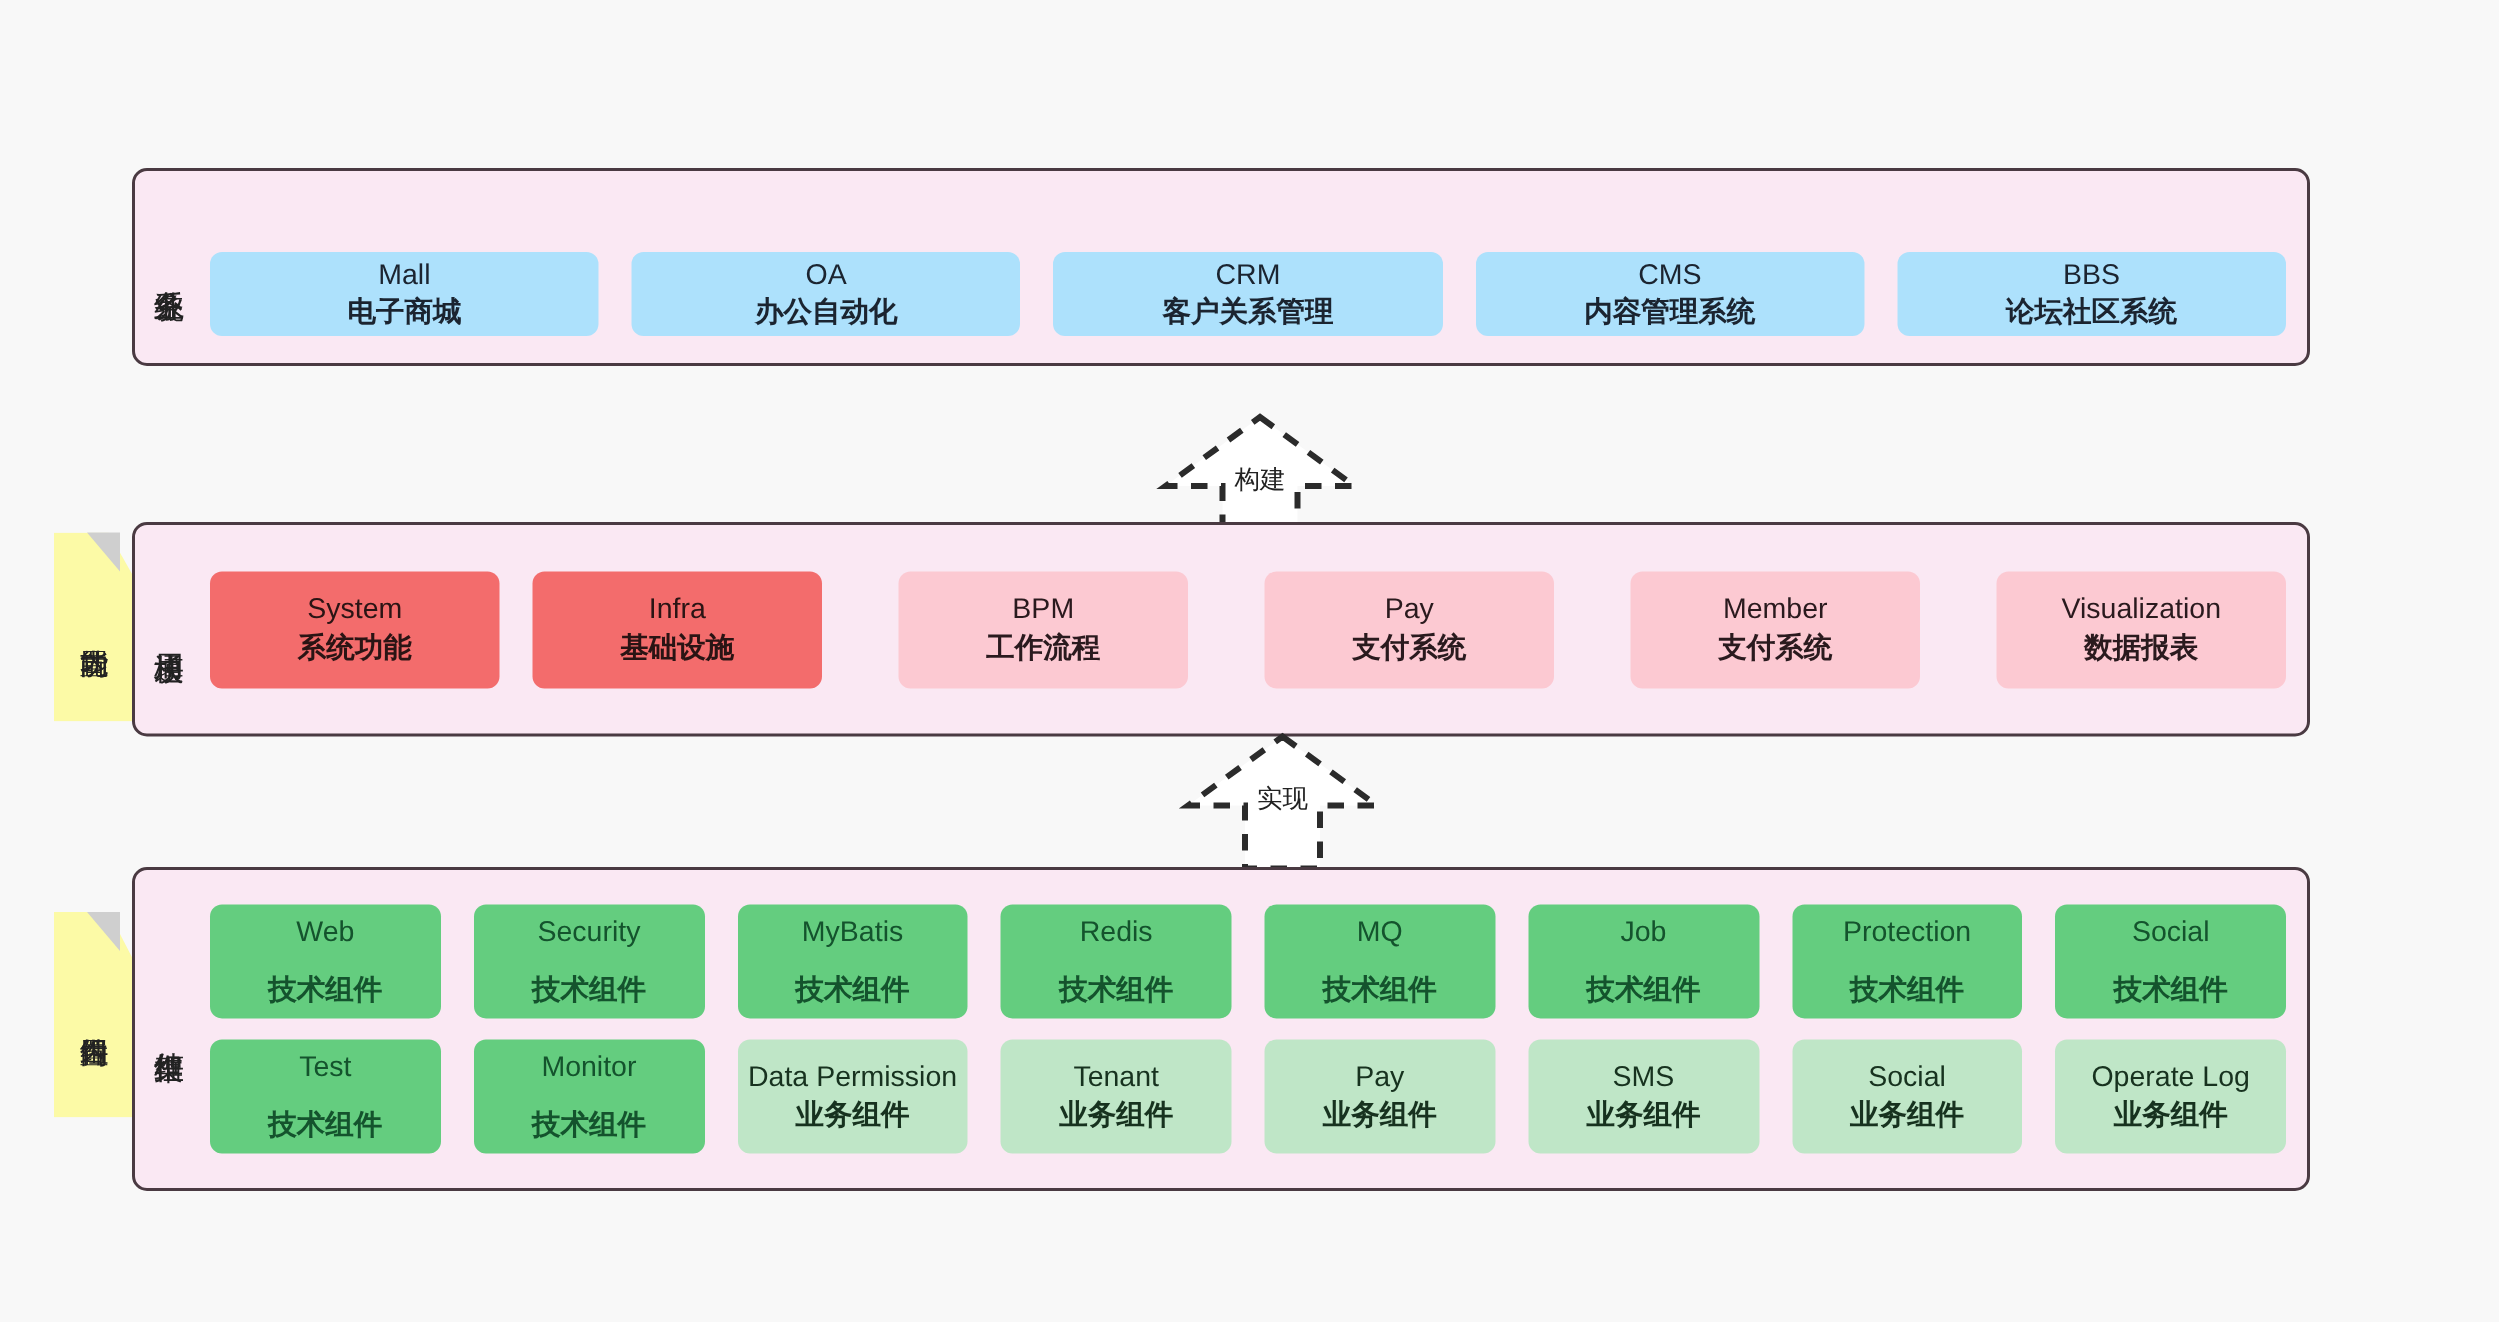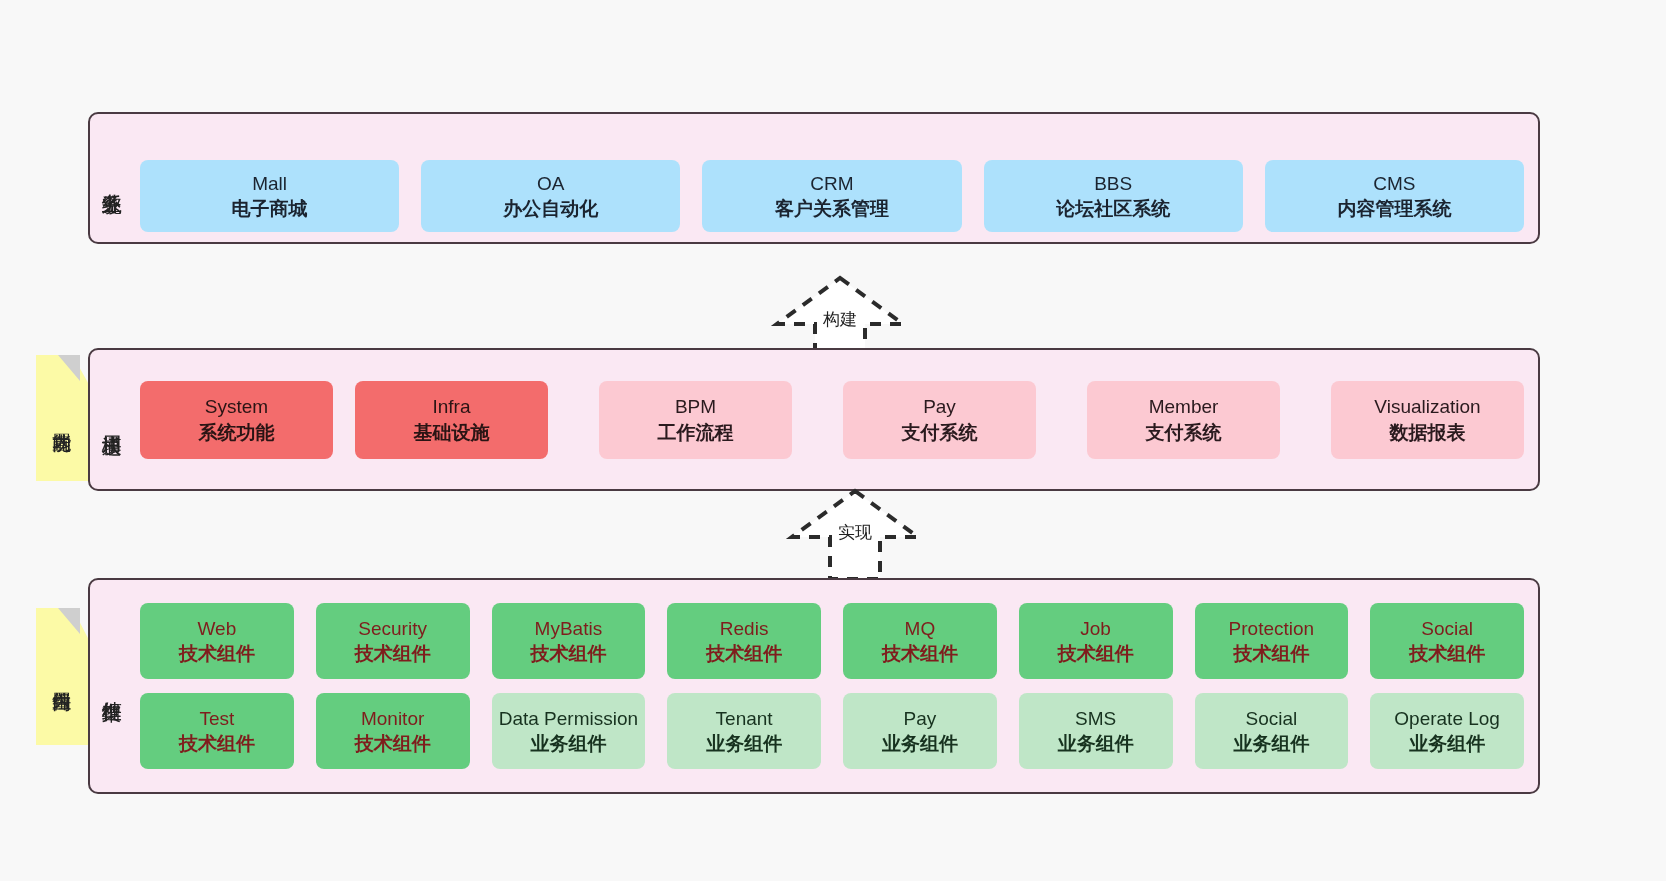--- a/index.html
+++ b/index.html
@@ -82,29 +82,29 @@
     box-sizing: border-box;
     padding: 6px 4px;
   }
   .node .t-en { display: block; }
   .node .t-cn { display: block; font-weight: bold; }
 
   
   .c-blue       { background: #ade1fc; color: #1b2430; }
   .c-red        { background: #f36c6c; color: #2a1414; }
   .c-pink       { background: #fcc9d2; color: #2a1a1e; margin-left: 29px; }
-  .c-green      { background: #64cd7f; color: #7f1d1d; }
+  .c-green      { background: #64cd7f; color: #14532d; justify-content: space-between; }
   .c-lightgreen { background: #bfe6c7; color: #17321f; }
 
   
   #layer-business  { left: 88px;  top: 112px; width: 1452px; height: 132px; }
   #layer-common    { left: 88px;  top: 348px; width: 1452px; height: 143px; }
   #layer-framework { left: 88px;  top: 578px; width: 1452px; height: 216px; }
 
-  #layer-business .node-row  { height: 72px; margin-top: 36px; }
+  #layer-business .node-row  { height: 56px; margin-top: 36px; }
   #layer-common  .node-row   { height: 78px; }
   #layer-framework .node-row { height: 76px; }
 
   
   .note {
     position: absolute;
     background: #fcfaa6;
     box-sizing: border-box;
     display: flex;
     align-items: center;
@@ -165,26 +165,26 @@
         </div>
         <div class="node c-blue">
           <span class="t-en">OA</span>
           <span class="t-cn">办公自动化</span>
         </div>
         <div class="node c-blue">
           <span class="t-en">CRM</span>
           <span class="t-cn">客户关系管理</span>
         </div>
         <div class="node c-blue">
+          <span class="t-en">CMS</span>
+          <span class="t-cn">内容管理系统</span>
+        </div>
+        <div class="node c-blue">
           <span class="t-en">BBS</span>
           <span class="t-cn">论坛社区系统</span>
-        </div>
-        <div class="node c-blue">
-          <span class="t-en">CMS</span>
-          <span class="t-cn">内容管理系统</span>
         </div>
       </div>
     </div>
   </div>
 
   <div class="connector" id="connector-build">
     <svg viewBox="0 0 170 100" xmlns="http://www.w3.org/2000/svg">
       <path d="M 85 6 L 148 52 L 110 52 L 110 94 L 60 94 L 60 52 L 22 52 Z" fill="#ffffff" stroke="#2b2b2b" stroke-width="4" stroke-dasharray="11 9" stroke-linejoin="miter"></path>
     </svg>
     <div class="conn-label">构建</div>

